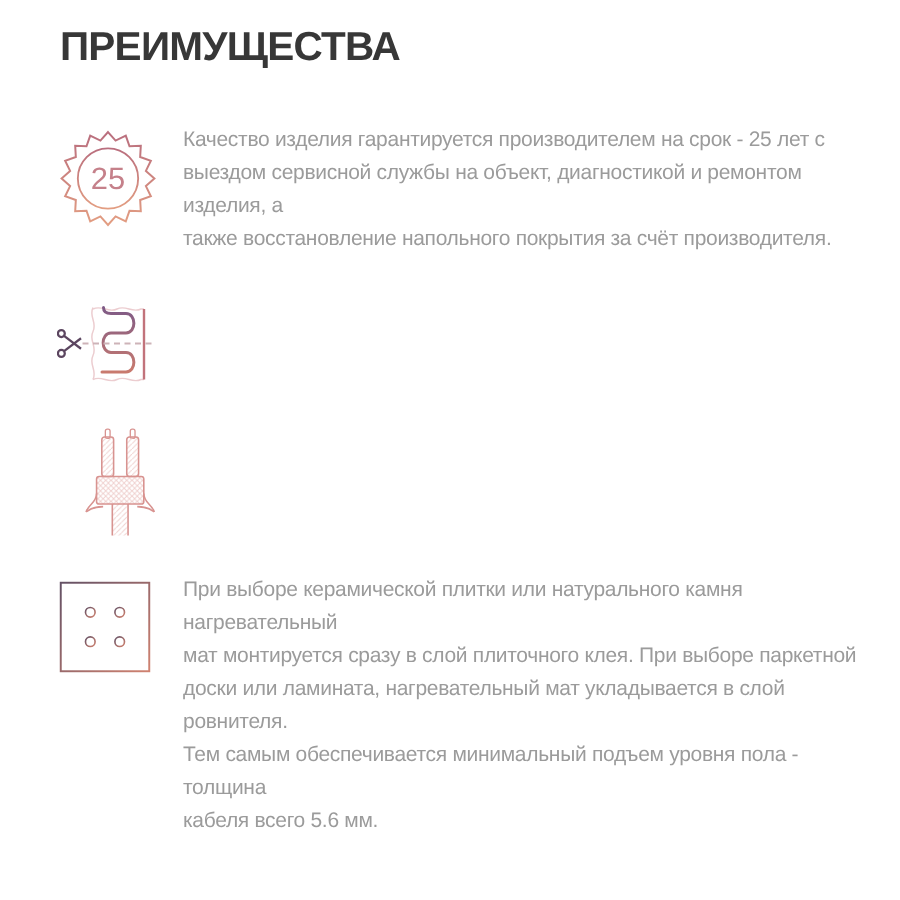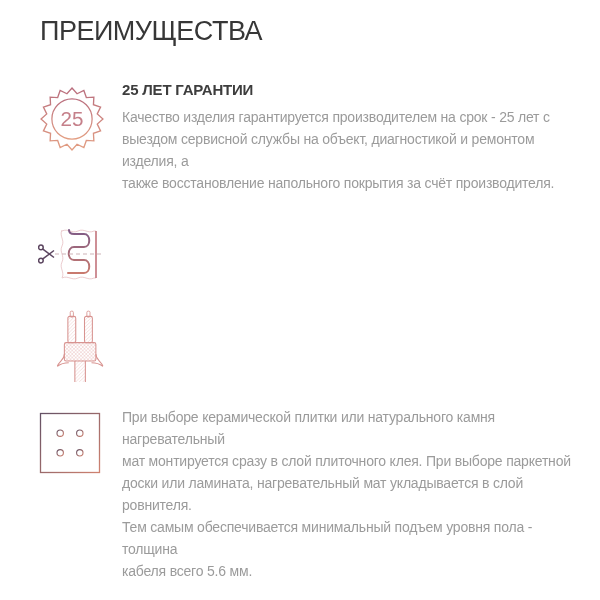--- a/index.html
+++ b/index.html
@@ -12,21 +12,21 @@
     font-family: "Liberation Sans", "DejaVu Sans", sans-serif;
   }
   .page {
     padding-top: 16px;
     width: 600px;
   }
   .page-title {
     margin: 0 0 34px 40px;
     font-size: 27px;
     line-height: 31px;
-    font-weight: normal;
+    font-weight: bold;
     letter-spacing: -0.5px;
     color: #373737;
   }
   .feature {
     display: flex;
     align-items: flex-start;
     padding-left: 38px;
     margin-bottom: 22px;
   }
   .feature-icon {
@@ -76,21 +76,20 @@
             <stop offset="0" stop-color="#b96e7e"></stop>
             <stop offset="1" stop-color="#e39e82"></stop>
           </linearGradient>
         </defs>
         <polygon points="32,2 36.9,7.5 43.5,4.3 45.9,11.2 53.2,10.8 52.8,18.1 59.7,20.5 56.5,27.1 62,32 56.5,36.9 59.7,43.5 52.8,45.9 53.2,53.2 45.9,52.8 43.5,59.7 36.9,56.5 32,62 27.1,56.5 20.5,59.7 18.1,52.8 10.8,53.2 11.2,45.9 4.3,43.5 7.5,36.9 2,32 7.5,27.1 4.3,20.5 11.2,18.1 10.8,10.8 18.1,11.2 20.5,4.3 27.1,7.5" fill="#ffffff" stroke="url(#badgeGrad)" stroke-width="1.3"></polygon>
         <circle cx="32" cy="32" r="19.5" fill="none" stroke="url(#badgeGrad)" stroke-width="1.2"></circle>
         <text x="32" y="39" text-anchor="middle" font-size="20" fill="#c5808a">25</text>
       </svg>
     </div>
     <div class="feature-text">
-      <h2 class="feature-heading">25 ЛЕТ ГАРАНТИИ</h2>
       <p class="feature-body">Качество изделия гарантируется производителем на срок - 25 лет с
 выездом сервисной службы на объект, диагностикой и ремонтом изделия, а
 также восстановление напольного покрытия за счёт производителя.</p>
     </div>
   </div>
 
   <div class="feature">
     <div class="feature-icon">
       <svg class="icon-svg icon-mat" width="68" height="62" viewBox="0 0 68 62">
         <defs>

